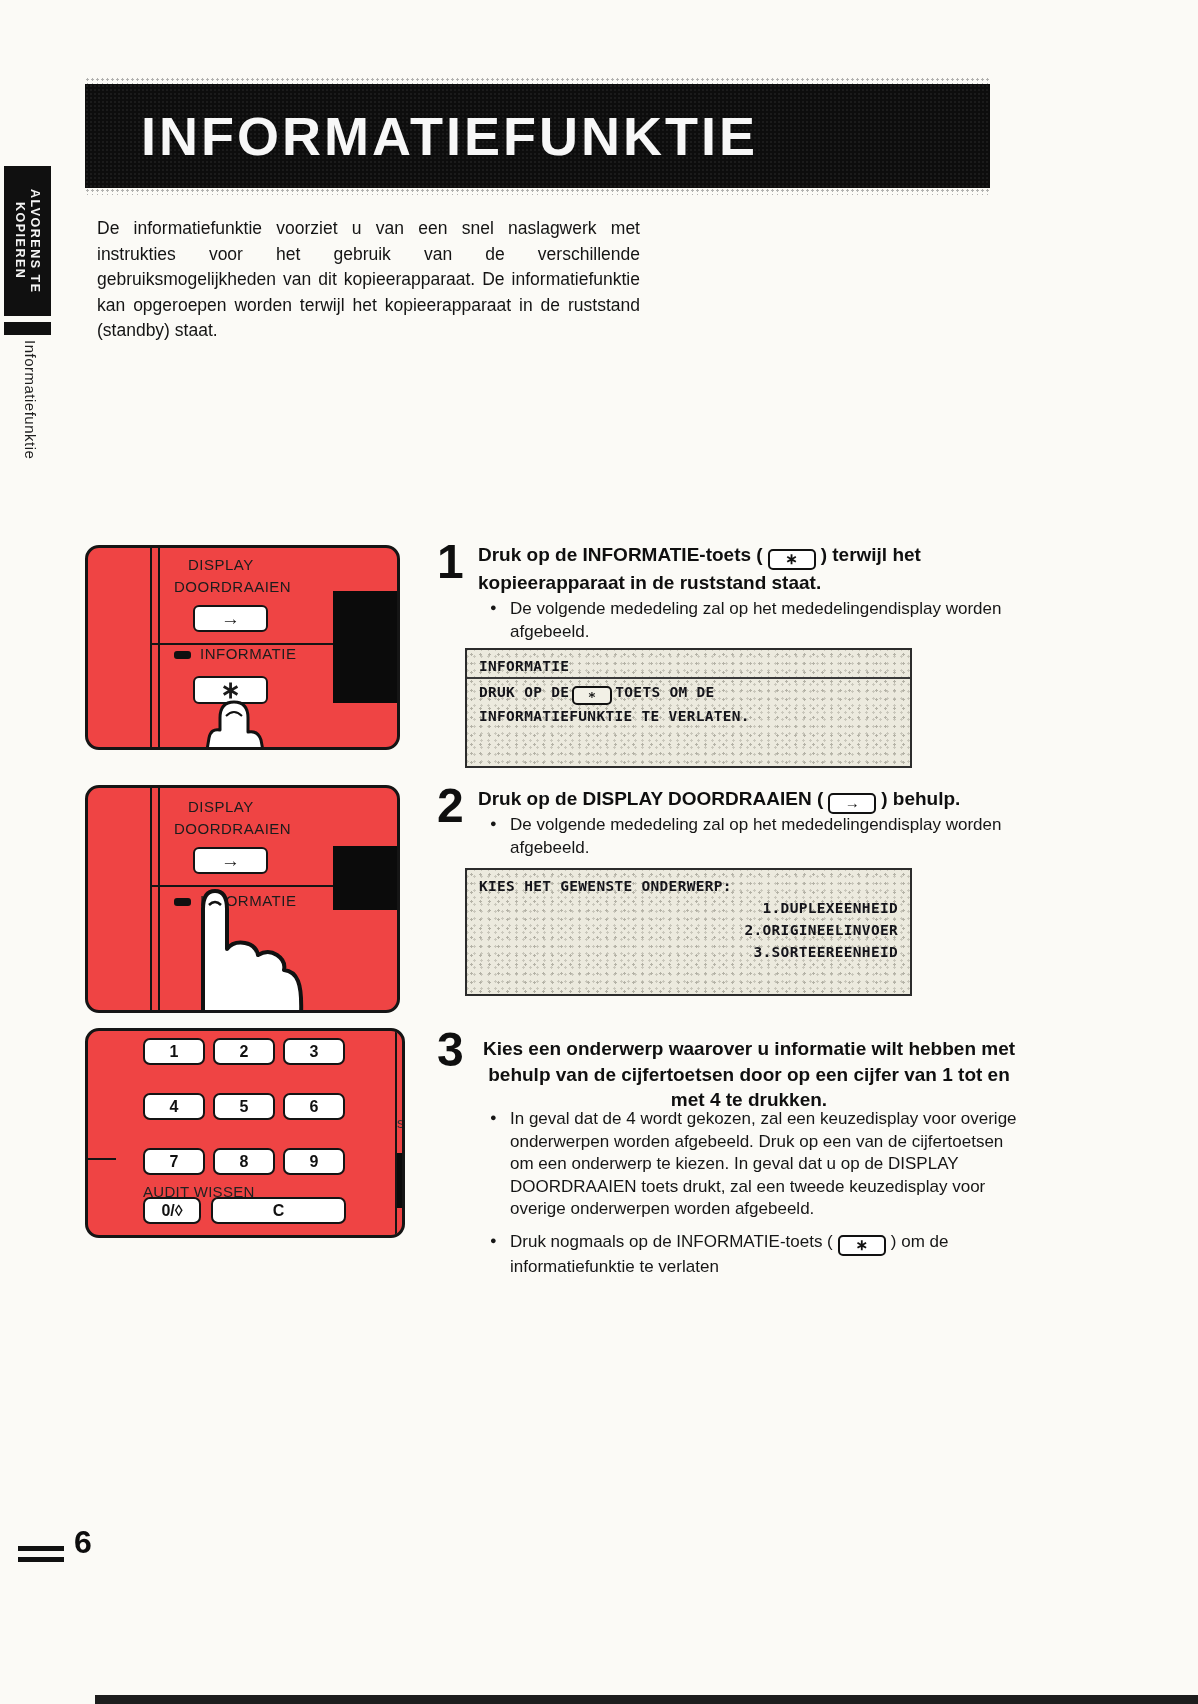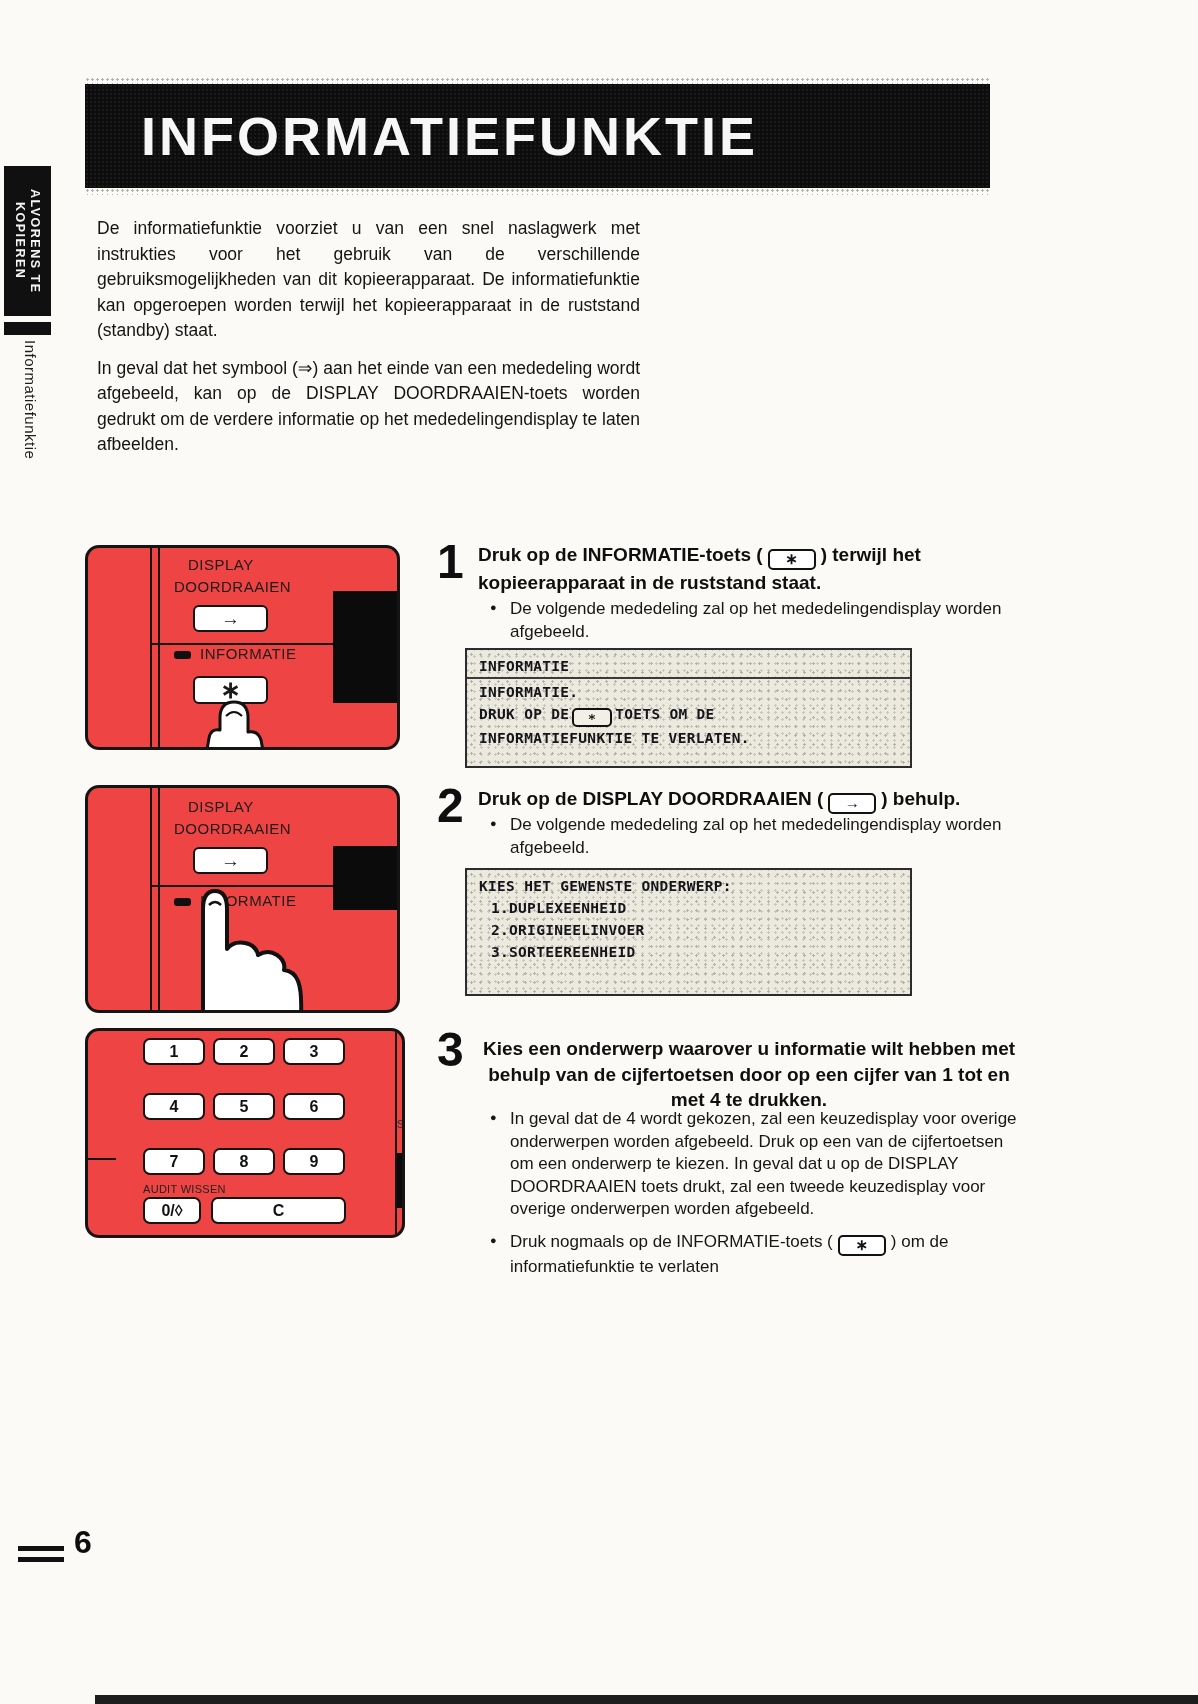--- a/index.html
+++ b/index.html
@@ -59,21 +59,21 @@
     position:absolute; border:2.5px solid #141414; border-radius:6px; background:#fff;
     display:flex; align-items:center; justify-content:center; font-weight:bold;
   }
   .led { position:absolute; background:#101010; border-radius:3px; }
   .screen { position:absolute; background:#0b0b0b; }
   .hand { position:absolute; }
   .num-btn {
     position:absolute; width:62px; height:27px; border:2.5px solid #141414; border-radius:7px;
     background:#fff; text-align:center; line-height:23px; font-weight:bold; font-size:16px; color:#111;
   }
-  .small-label { position:absolute; font-size:11px; letter-spacing:.3px; color:#222; }
+  .small-label { position:absolute; font-size:15px; letter-spacing:.3px; color:#222; }
   .side-letter { position:absolute; font-size:14px; color:#333; }
 
   
   .step-number { position:absolute; font-size:48px; font-weight:bold; color:#0f0f0f; line-height:1; }
   .step-title  { position:absolute; font-size:19px; font-weight:bold; color:#0f0f0f; line-height:1.35; }
   .bullet {
     position:absolute; font-size:17px; line-height:1.33; color:#161616; padding-left:20px;
   }
   .bullet::before { content:"●"; position:absolute; left:0; top:2px; font-size:11px; }
   .bullets-flow { position:absolute; }
@@ -90,21 +90,21 @@
     position:absolute; border:2px solid #2c2c2c;
     background-color:#eceade;
     background-image:radial-gradient(#b4b2a6 1px, transparent 1.15px),
                      radial-gradient(#c9c7bb 1px, transparent 1.15px);
     background-size:9px 9px, 7px 7px; background-position:0 0, 4px 3px;
     padding:5px 12px; font-family:"DejaVu Sans Mono", monospace; font-weight:bold;
     font-size:14.5px; color:#14141a; letter-spacing:.3px;
   }
   .lcd-line { line-height:22px; white-space:nowrap; }
   .lcd-rule { border-bottom:2.5px solid #3a3a3a; margin:0 -12px 2px; padding:0 12px; }
-  .lcd-indent { padding-left:12px; }
+  .lcd-indent { padding-left:12px;text-align:right; }
   .lcd .keycap {
     min-width:40px; height:19px; line-height:14px; border-width:2px;
     background:#f2f0e6; font-size:13px; margin:0 3px; vertical-align:-2px;
   }
 
   
   .page-bars div { position:absolute; left:18px; width:46px; height:5px; background:#111; }
   .page-num { position:absolute; left:74px; top:1524px; font-size:32px; font-weight:bold; color:#0d0d0d; }
   .scan-strip { position:absolute; left:95px; top:1695px; width:1103px; height:9px; background:#1d1d1d; }
 </style>
@@ -117,21 +117,20 @@
 
 <div class="side-tab">
   <span>ALVORENS TE</span>
   <span>KOPIEREN</span>
 </div>
 <div class="side-tab-stub"></div>
 <div class="side-label">Informatiefunktie</div>
 
 <div class="intro">
   <p>De informatiefunktie voorziet u van een snel naslagwerk met instrukties voor het gebruik van de verschillende gebruiksmogelijkheden van dit kopieerapparaat. De informatiefunktie kan opgeroepen worden terwijl het kopieerapparaat in de ruststand (standby) staat.</p>
-  <p>In geval dat het symbool (⇒) aan het einde van een mededeling wordt afgebeeld, kan op de DISPLAY DOORDRAAIEN-toets worden gedrukt om de verdere informatie op het mededelingendisplay te laten afbeelden.</p>
 </div>
 
 <div class="panel" style="left:85px; top:545px; width:315px; height:205px;">
   <div class="vline" style="left:62px; width:2px;"></div>
   <div class="vline" style="left:70px; width:1.5px;"></div>
   <div class="panel-label" style="left:100px; top:8px;">DISPLAY</div>
   <div class="panel-label" style="left:86px; top:30px;">DOORDRAAIEN</div>
   <div class="key-btn" style="left:105px; top:57px; width:75px; height:27px; font-size:19px;">
     <span>→</span>
   </div>
@@ -186,21 +185,20 @@
 </div>
 
 <div class="step-number" style="left:437px; top:538px;">1</div>
 <h2 class="step-title" style="left:478px; top:542px; width:538px;">
   <span>Druk op de INFORMATIE-toets (</span><span class="keycap"><span>∗</span></span><span>) terwijl het kopieerapparaat in de ruststand staat.</span>
 </h2>
 <div class="bullet" style="left:490px; top:598px; width:528px;">De volgende mededeling zal op het mededelingendisplay worden afgebeeld.</div>
 
 <div class="lcd" style="left:465px; top:648px; width:447px; height:120px;">
   <div class="lcd-line lcd-rule">INFORMATIE</div>
-  <div class="lcd-line">INFORMATIE.</div>
   <div class="lcd-line">
     <span>DRUK OP DE</span><span class="keycap"><span>∗</span></span><span>TOETS OM DE</span>
   </div>
   <div class="lcd-line">INFORMATIEFUNKTIE TE VERLATEN.</div>
 </div>
 
 <div class="step-number" style="left:437px; top:782px;">2</div>
 <h2 class="step-title" style="left:478px; top:786px; width:538px;">
   <span>Druk op de DISPLAY DOORDRAAIEN (</span><span class="keycap"><span>→</span></span><span>) behulp.</span>
 </h2>

